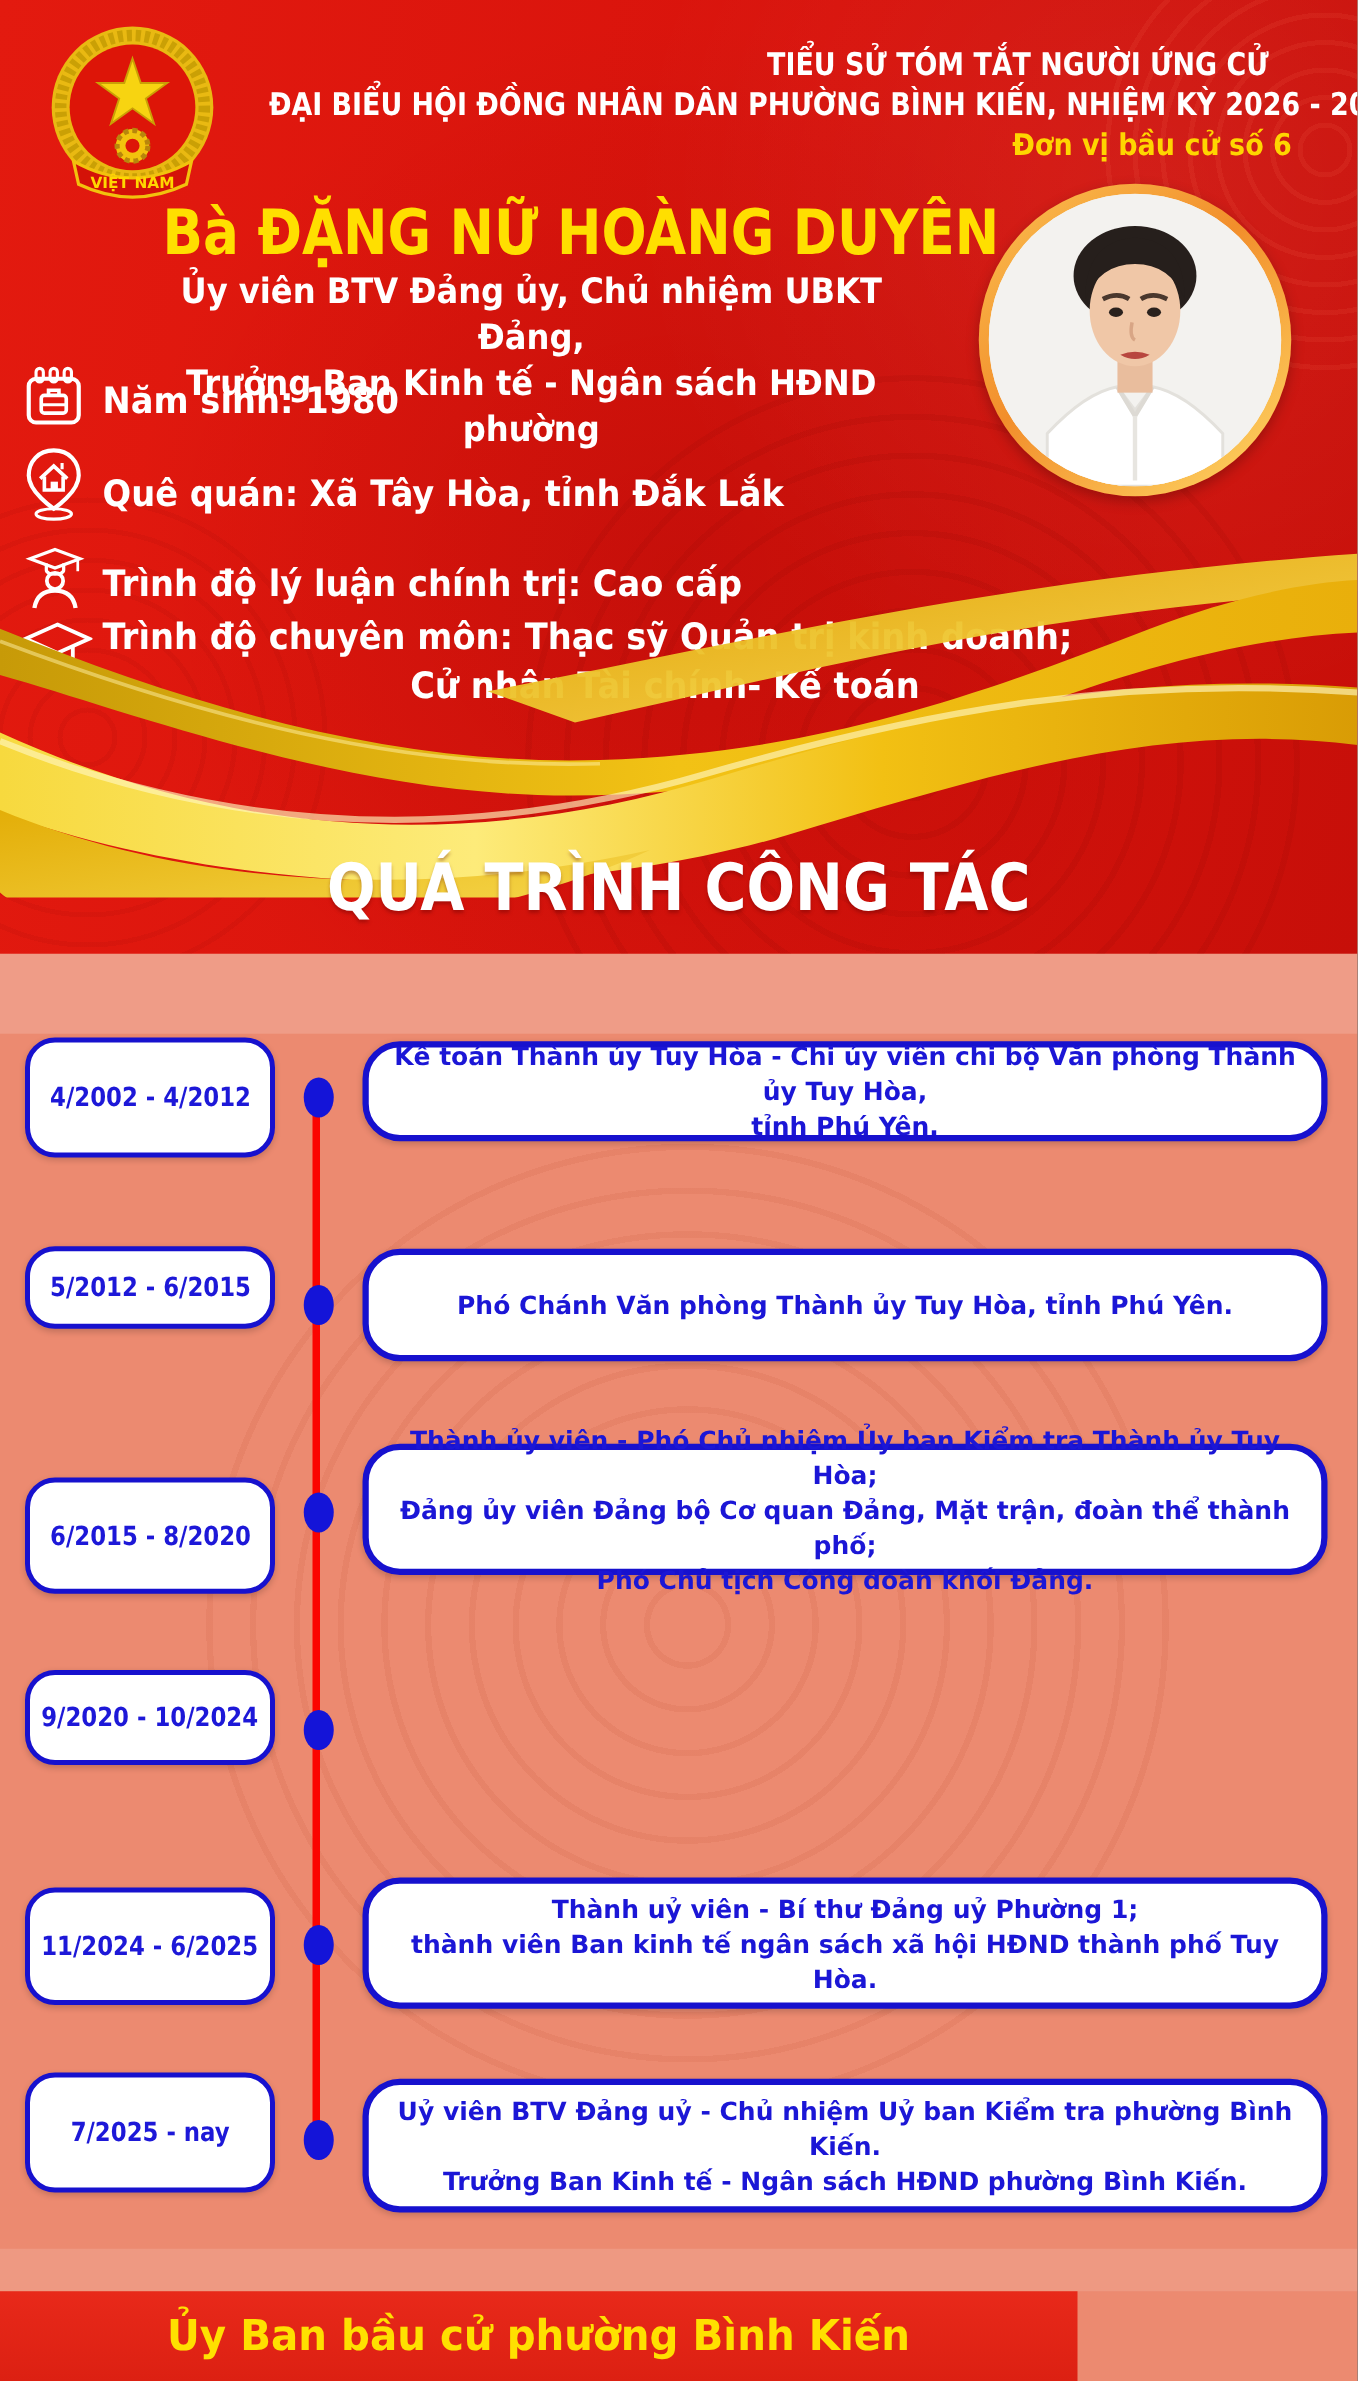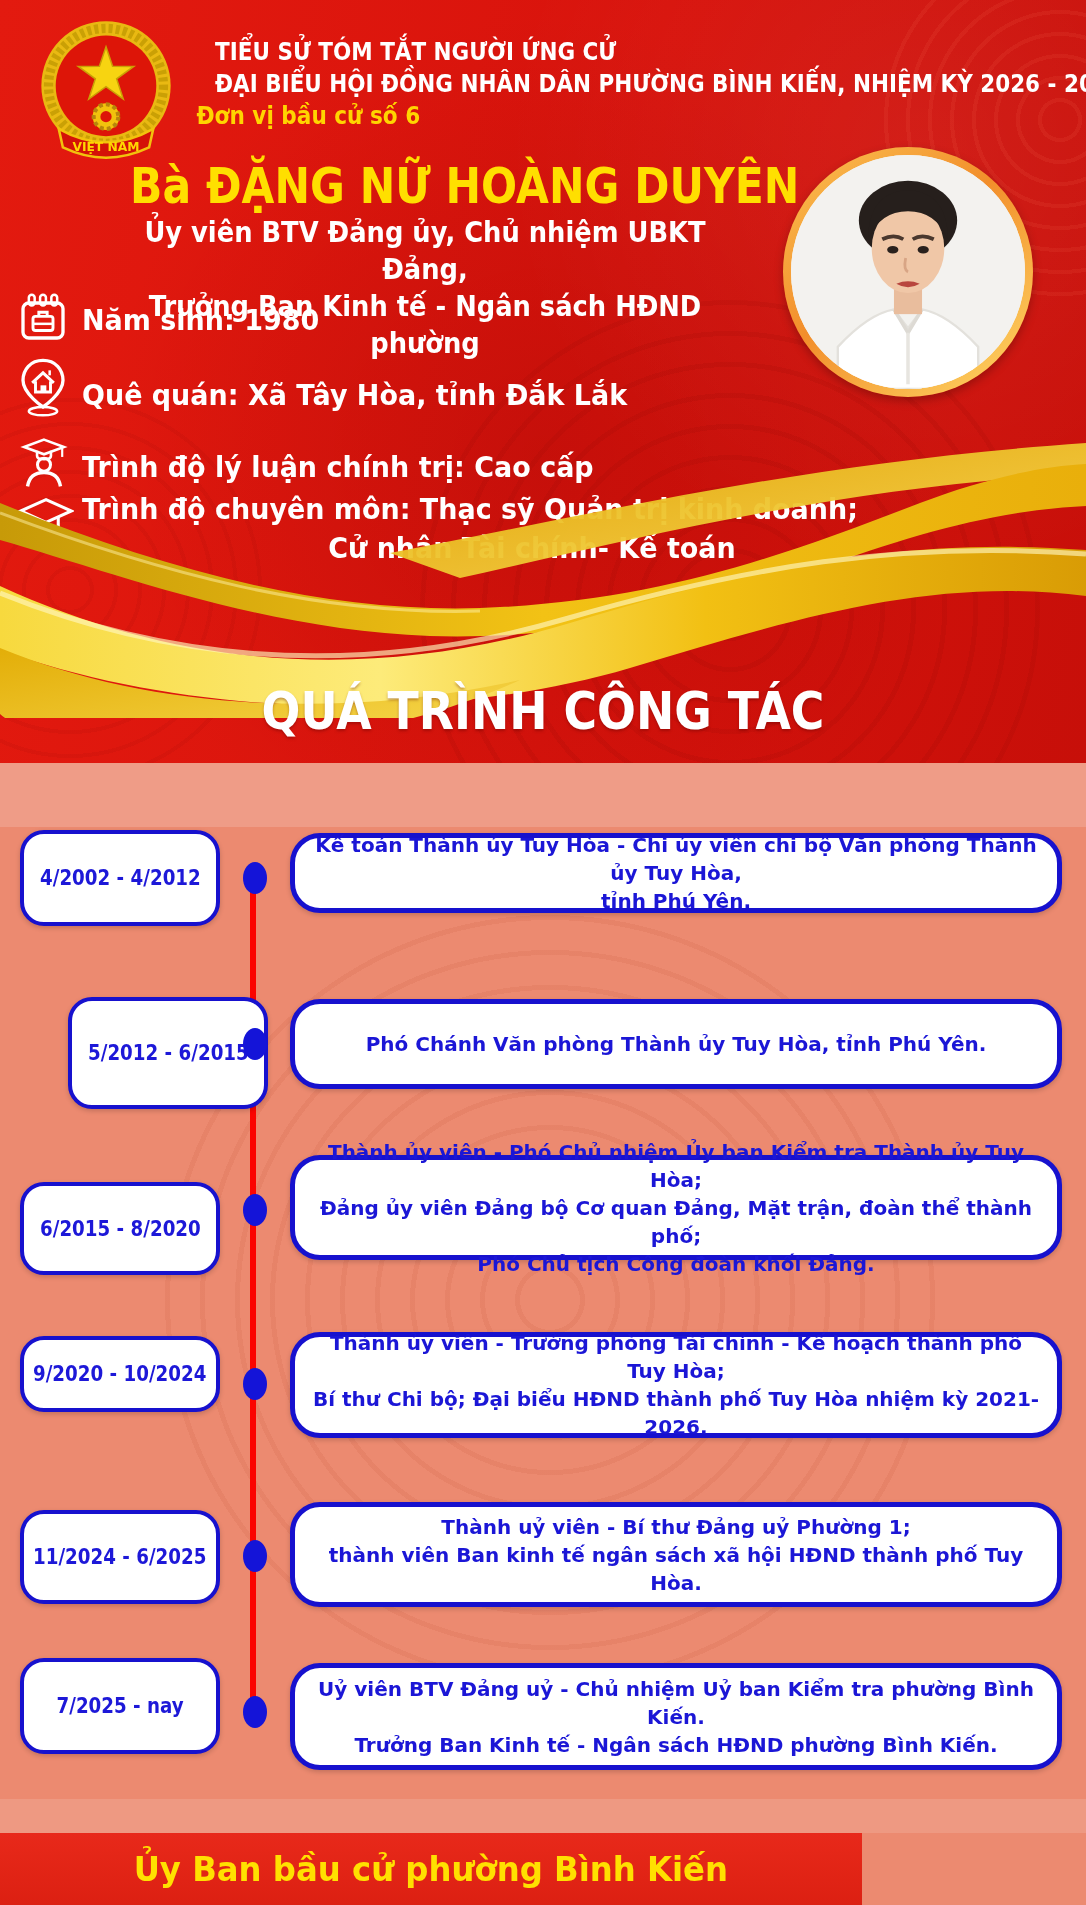--- a/index.html
+++ b/index.html
@@ -19,21 +19,21 @@
   .drum{position:absolute;border-radius:50%;pointer-events:none;}
   .drum1{left:420px;top:300px;width:620px;height:620px;opacity:.45;
     background:repeating-radial-gradient(circle at center, rgba(150,8,3,0) 0 26px, rgba(150,8,3,.33) 26px 31px);}
   .drum2{left:880px;top:-60px;width:360px;height:360px;opacity:.4;
     background:repeating-radial-gradient(circle at center, rgba(255,120,90,0) 0 18px, rgba(255,120,90,.25) 18px 22px);}
   .drum3{left:-140px;top:380px;width:420px;height:420px;opacity:.35;
     background:repeating-radial-gradient(circle at center, rgba(150,8,3,0) 0 20px, rgba(150,8,3,.3) 20px 24px);}
 
   .emblem{position:absolute;left:34px;top:14px;width:144px;height:156px;}
 
-  .head-lines{position:absolute;left:150px;top:36px;width:930px;text-align:left;color:#fff;}
+  .head-lines{position:absolute;left:150px;top:36px;width:930px;text-align:right;color:#fff;}
   .head-line{font-weight:bold;font-size:25px;line-height:32px;transform:scaleX(.86);transform-origin:center;white-space:nowrap;}
   .head-unit{font-weight:bold;font-size:24px;line-height:32px;color:#ffd500;transform:scaleX(.9);transform-origin:center;}
 
   .cand-name{
     position:absolute;left:78px;top:158px;width:694px;text-align:center;
     color:#ffdf00;font-size:50px;font-weight:800;line-height:56px;white-space:nowrap;
     transform:scaleX(.85);transform-origin:center;letter-spacing:0px;
   }
   .cand-pos{
     position:absolute;left:80px;top:214px;width:690px;text-align:center;color:#fff;
@@ -230,21 +230,21 @@
   <div class="t-row" style="top:830px;height:96px;">
     <div class="t-date" style="top:0;height:96px;">
       <span>4/2002 - 4/2012</span>
       </div>
     <div class="t-dot" style="top:32px;"></div>
     <div class="t-desc" style="top:3px;height:80px;">Kế toán Thành ủy Tuy Hòa - Chi ủy viên chi bộ Văn phòng Thành ủy Tuy Hòa,
 tỉnh Phú Yên.</div>
   </div>
 
   <div class="t-row" style="top:997px;height:95px;">
-    <div class="t-date" style="top:0;height:112px;margin-left:48px;">
+    <div class="t-date" style="top:0;height:66px;">
       <span>5/2012 - 6/2015</span>
       </div>
     <div class="t-dot" style="top:31px;"></div>
     <div class="t-desc" style="top:2px;height:90px;">Phó Chánh Văn phòng Thành ủy Tuy Hòa, tỉnh Phú Yên.</div>
   </div>
 
   <div class="t-row" style="top:1155px;height:106px;">
     <div class="t-date" style="top:11px;height:93px;margin-top:16px;">
       <span>6/2015 - 8/2020</span>
       </div>
@@ -252,22 +252,20 @@
     <div class="t-desc" style="top:0;height:105px;">Thành ủy viên - Phó Chủ nhiệm Ủy ban Kiểm tra Thành ủy Tuy Hòa;
 Đảng ủy viên Đảng bộ Cơ quan Đảng, Mặt trận, đoàn thể thành phố;
 Phó Chủ tịch Công đoàn khối Đảng.</div>
   </div>
 
   <div class="t-row" style="top:1332px;height:108px;">
     <div class="t-date" style="top:4px;height:76px;">
       <span>9/2020 - 10/2024</span>
       </div>
     <div class="t-dot" style="top:36px;"></div>
-    <div class="t-desc" style="top:0;height:106px;">Thành ủy viên - Trưởng phòng Tài chính - Kế hoạch thành phố Tuy Hòa;
-Bí thư Chi bộ; Đại biểu HĐND thành phố Tuy Hòa nhiệm kỳ 2021-2026.</div>
   </div>
 
   <div class="t-row" style="top:1502px;height:107px;">
     <div class="t-date" style="top:8px;height:94px;">
       <span>11/2024 - 6/2025</span>
       </div>
     <div class="t-dot" style="top:38px;"></div>
     <div class="t-desc" style="top:0;height:105px;">Thành uỷ viên - Bí thư Đảng uỷ Phường 1;
 thành viên Ban kinh tế ngân sách xã hội HĐND thành phố Tuy Hòa.</div>
   </div>

